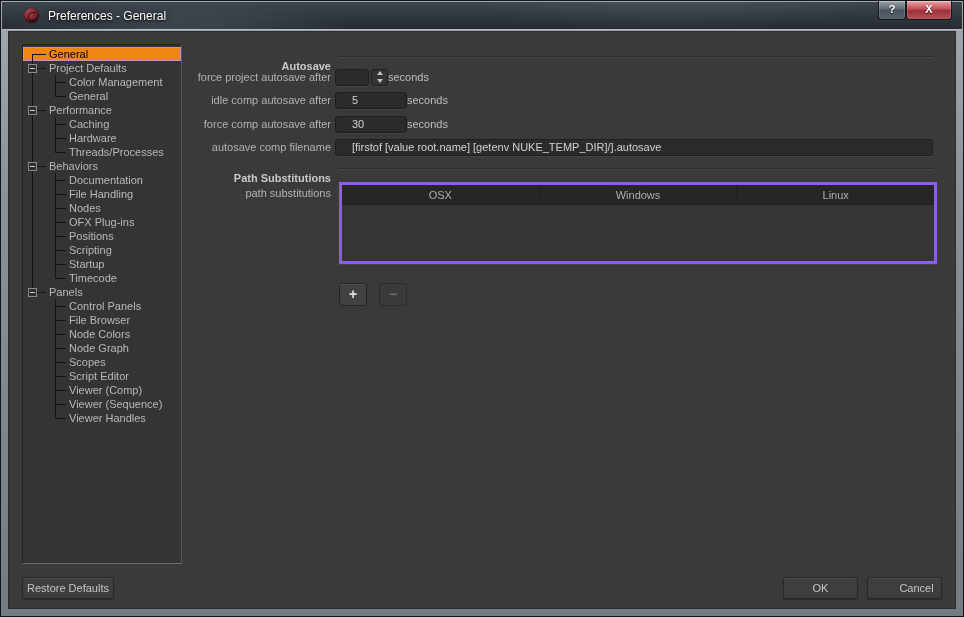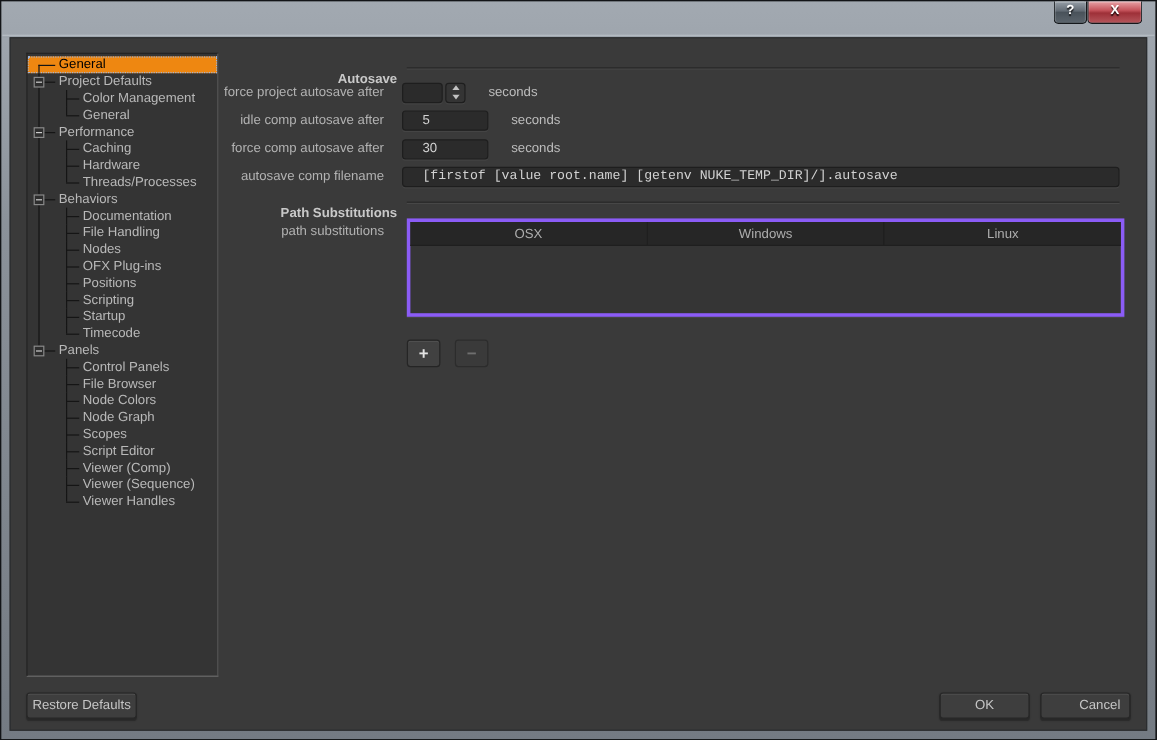--- a/index.html
+++ b/index.html
@@ -79,30 +79,30 @@
     background:#2e2e2e; border:1px solid #8a8a8a;
   }
   .expander::after { content:''; position:absolute; left:1px; top:3px; width:5px; height:1px; background:#cccccc; }
 
   
   .group-header { position:absolute; left:0; right:22px; height:16px; display:flex; align-items:center; }
   .group-header .gh-text { width:326px; text-align:right; font-weight:bold; color:#c9c9c9; padding-right:4px;margin-top:20px; }
   .group-header .gh-line { flex:1; height:1px; margin-left:4px; background:#2a2a2a; box-shadow:0 1px 0 rgba(255,255,255,.07); }
 
   .form-row { position:absolute; left:0; height:18px; display:flex; align-items:center; }
-  .form-label { width:326px; text-align:right; padding-right:15px; color:#b2b2b2; white-space:nowrap; }
+  .form-label { width:326px; text-align:right; padding-right:4px; color:#b2b2b2; white-space:nowrap; }
   .nk-input {
     height:17px; background:#2b2b2b; border:1px solid #1e1e1e; border-radius:3px;
     color:#d2d2d2; font-size:11px; padding:0 16px; outline:none;
     box-shadow:0 1px 0 rgba(255,255,255,.05);
   }
   .w-spin { width:32px; }
   .w-small { width:72px; }
-  .w-wide { width:598px;font-family:Liberation Mono, monospace; }
-  .suffix { margin-left:19px; color:#bdbdbd; }
+  .w-wide { width:598px; }
+  .suffix { margin-left:0; color:#bdbdbd; }
 
   .spinbox { width:17px; height:17px; margin-left:2px; background:#343434; border:1px solid #1e1e1e;
     border-radius:3px; display:flex; flex-direction:column; box-shadow:0 1px 0 rgba(255,255,255,.05); }
   .spin-half { flex:1; display:flex; align-items:center; justify-content:center; cursor:default; }
   .tri-up { width:0; height:0; border-left:3px solid transparent; border-right:3px solid transparent; border-bottom:4px solid #c2c2c2; }
   .tri-down { width:0; height:0; border-left:3px solid transparent; border-right:3px solid transparent; border-top:4px solid #c2c2c2; }
 
   
   .subst-table {
     position:absolute; left:330px; top:150px; width:598px; height:82px;
@@ -129,20 +129,24 @@
   }
   .restore-btn { left:13px; width:92px; }
   .ok-btn { right:97px; width:75px; }
   .cancel-btn { right:13px; width:75px;padding-left:24px; }
 </style>
 </head>
 <body>
 
 <div class="window">
 
+  <div class="titlebar">
+    <div class="app-icon"></div>
+    <div class="title-text">Preferences - General</div>
+  </div>
   <div class="titlebar-sep"></div>
   <div class="cap-btn help-btn">?</div>
   <div class="cap-btn close-btn">X</div>
 
   <div class="client">
 
     <div class="tree-panel">
       <div class="tree-rows">
           <div class="tree-row l0 selected" style="background: rgb(238, 135, 17);">
             <span class="stub"></span>

